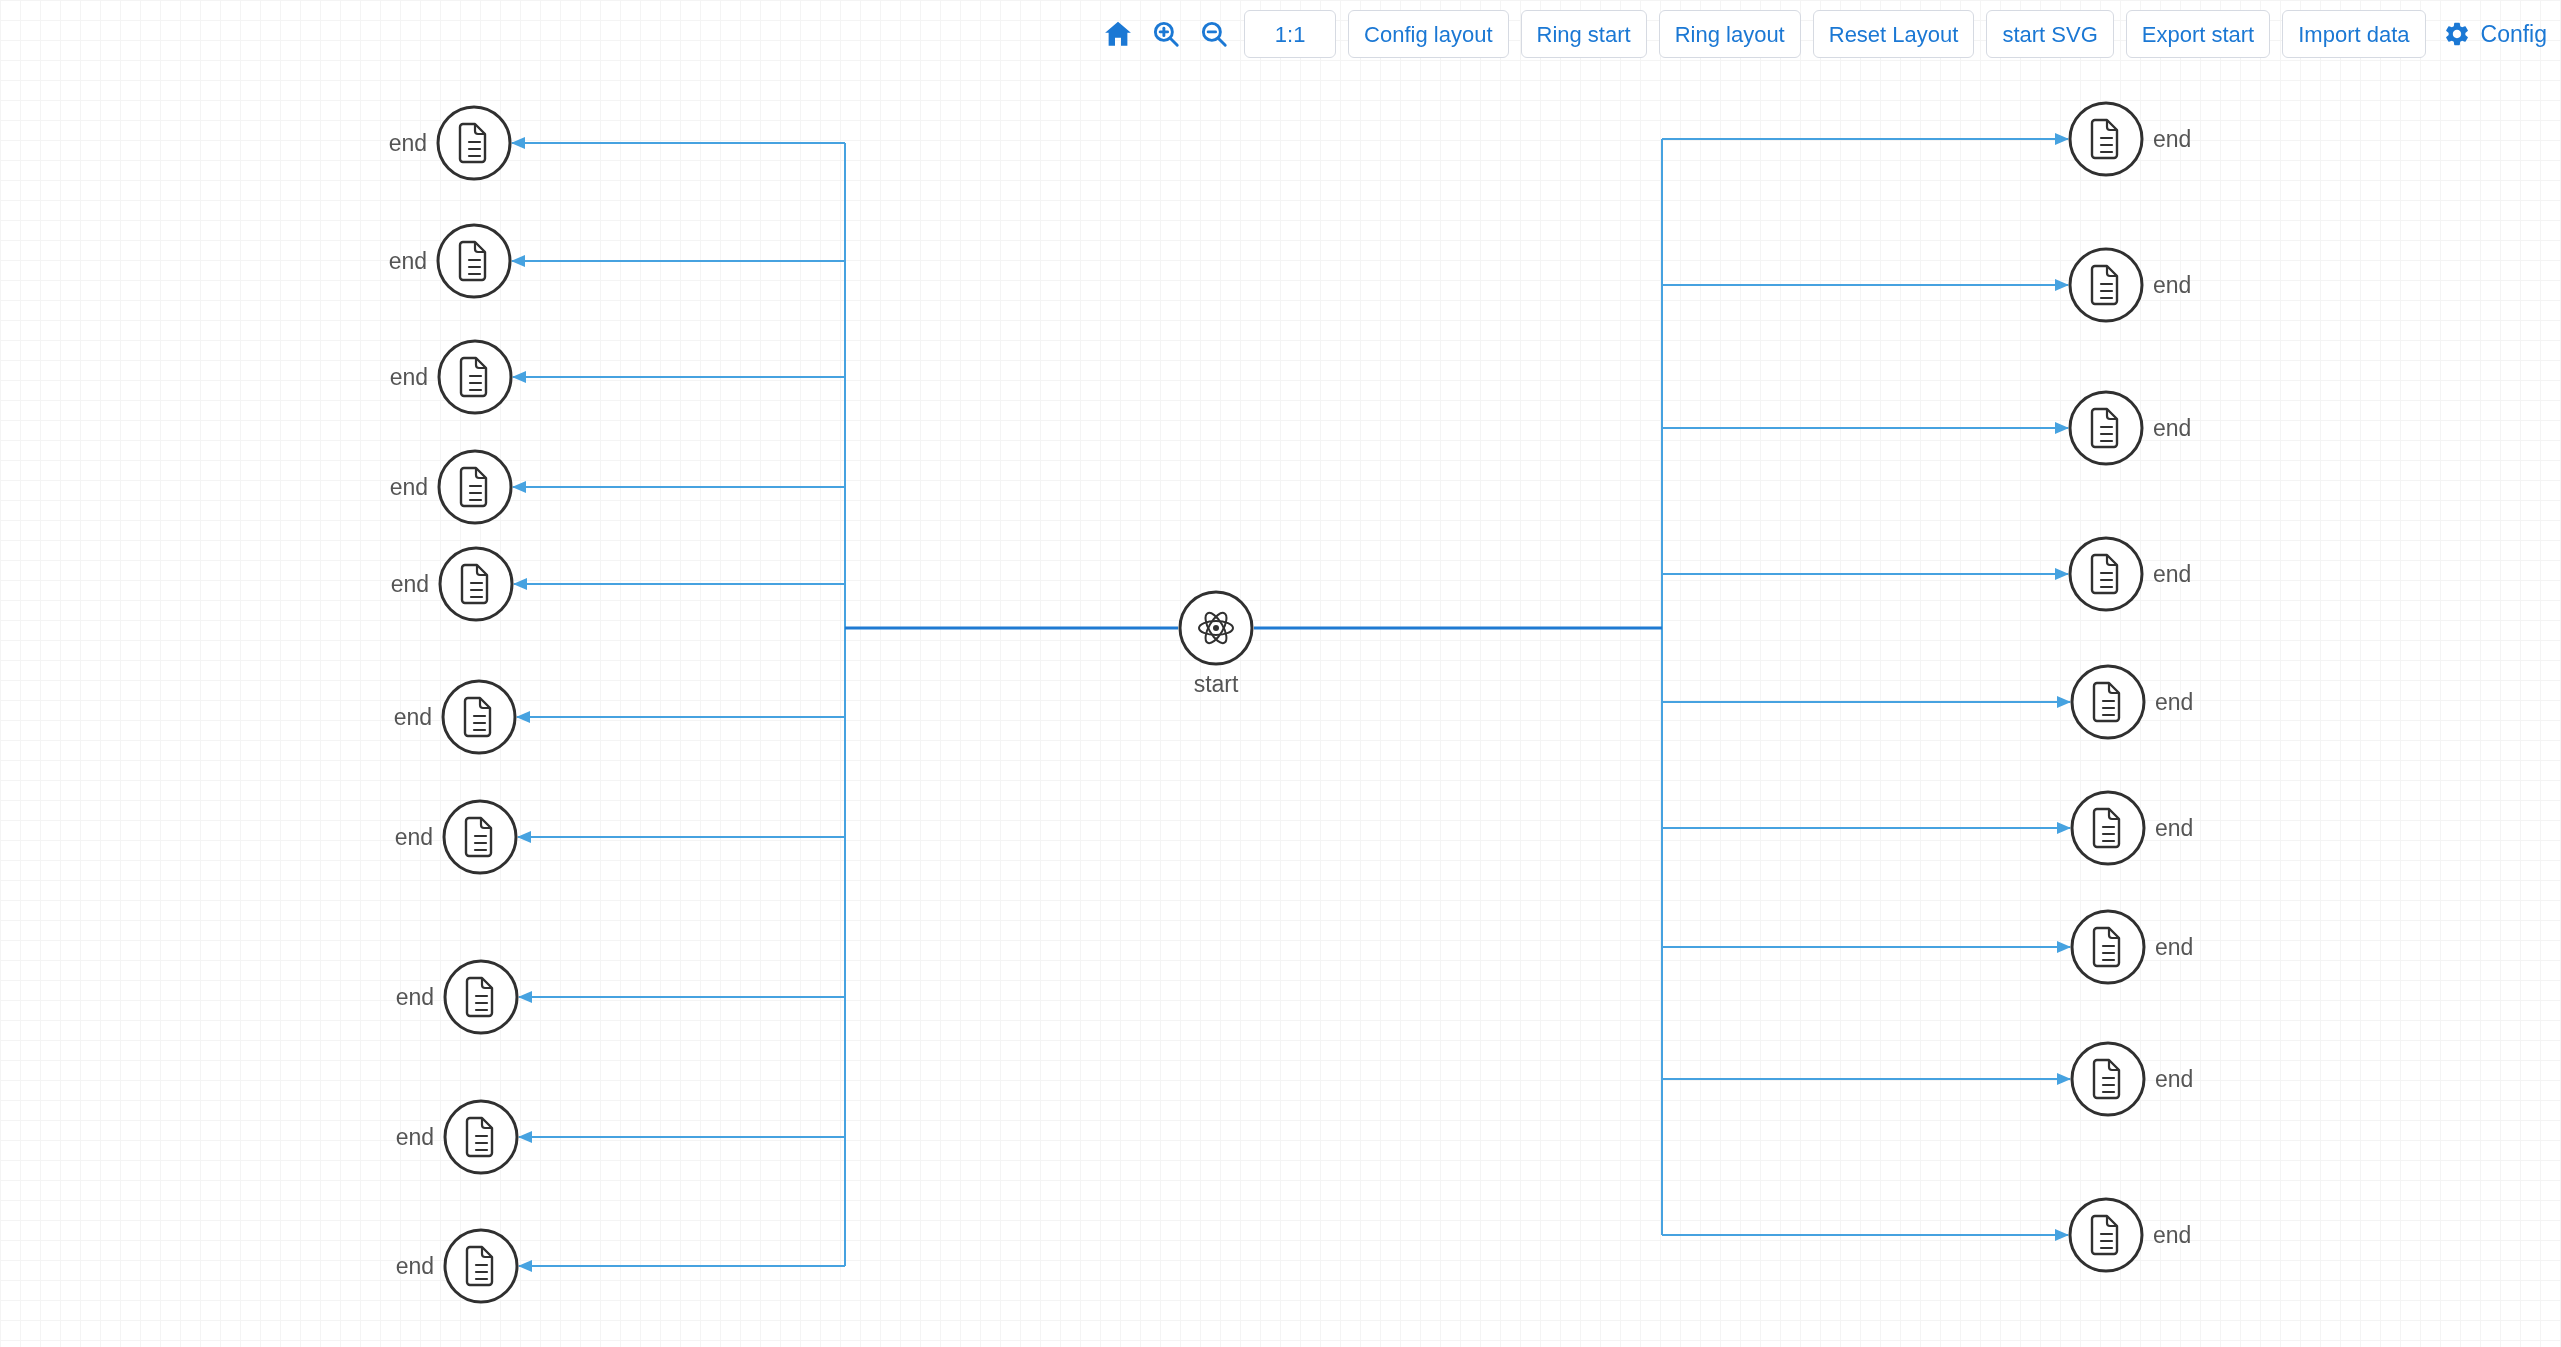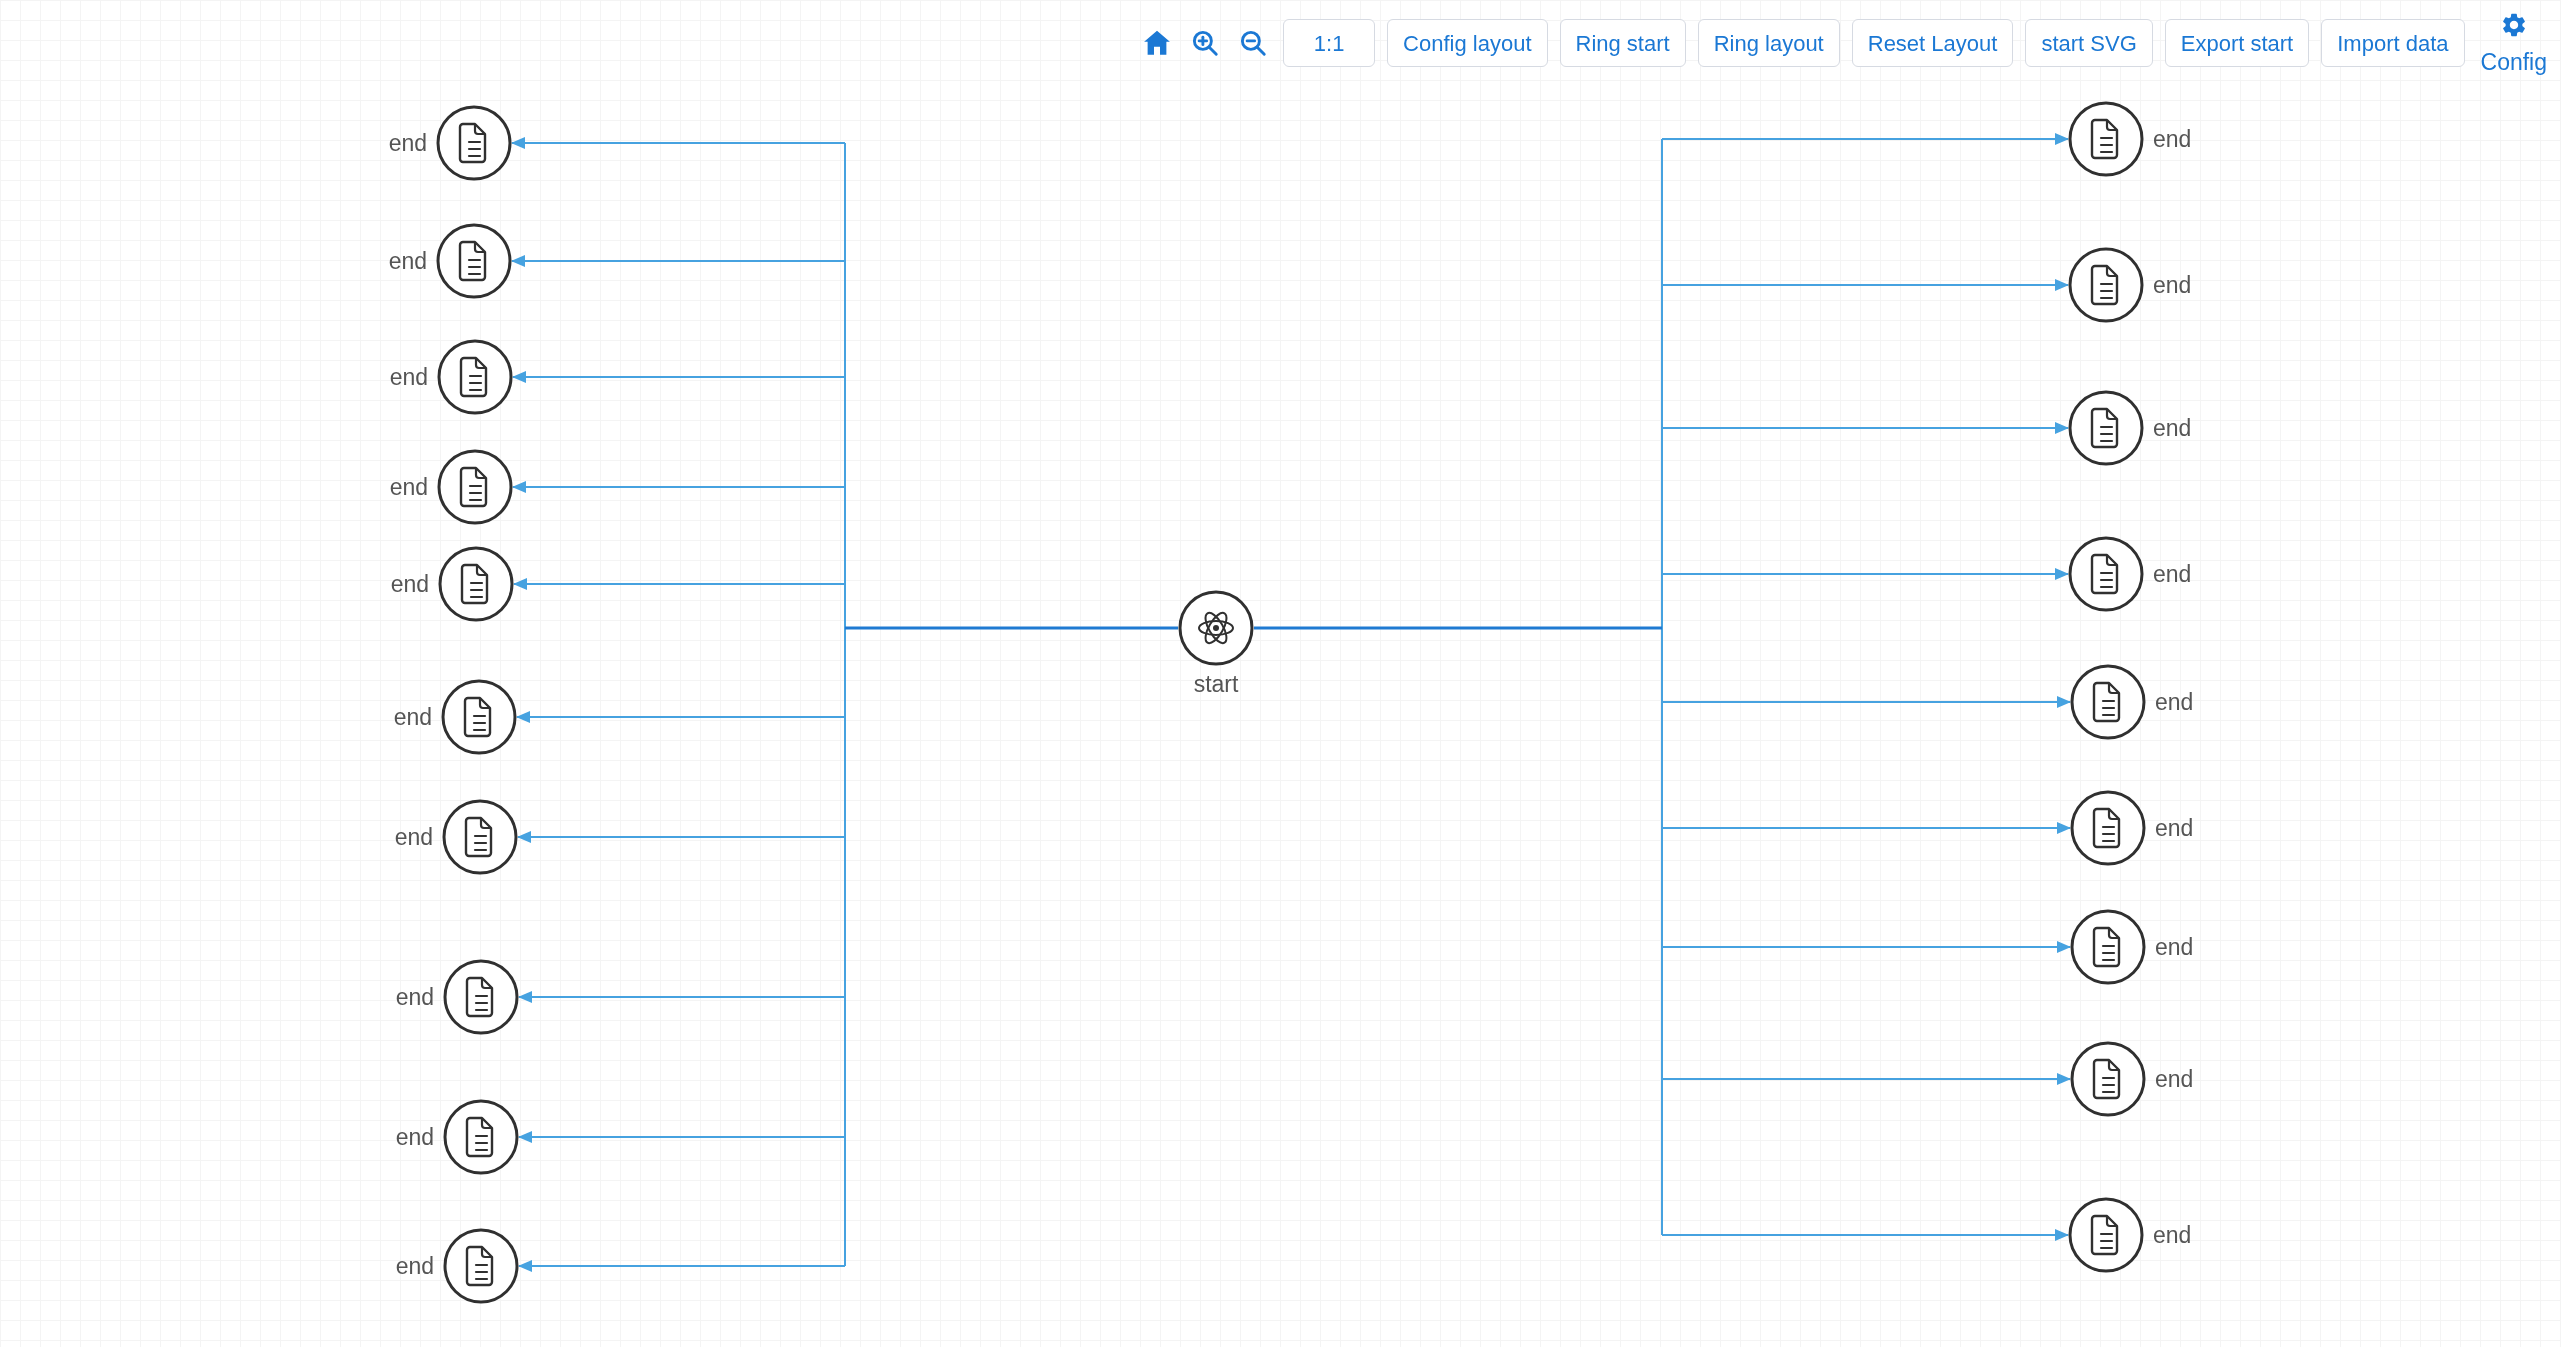--- a/index.html
+++ b/index.html
@@ -25,21 +25,21 @@
   }
   .tb-btn {
     height:48px; padding:0 15px; background:#ffffff;
     border:1px solid var(--btn-border); border-radius:6px;
     color:var(--accent); font-size:22px; font-family:"Liberation Sans", sans-serif;
     cursor:pointer; white-space:nowrap; line-height:43px;
   }
   .tb-btn.ratio { min-width:92px; text-align:center; }
   .config-btn {
     display:flex; align-items:center; gap:9px; padding:0 6px 0 4px;
-    font-size:23px; color:var(--accent); cursor:pointer; white-space:nowrap;flex-direction:column;
+    font-size:23px; color:var(--accent); cursor:pointer; white-space:nowrap;
   }
   #graph-svg { position:absolute; left:0; top:0; z-index:1; }
   #graph-svg text { font-family:"Liberation Sans", sans-serif; }
 </style>
 </head>
 <body>
 
 <div class="toolbar">
   <span class="tb-icon">
     <svg width="30" height="30" viewBox="0 0 24 24">

